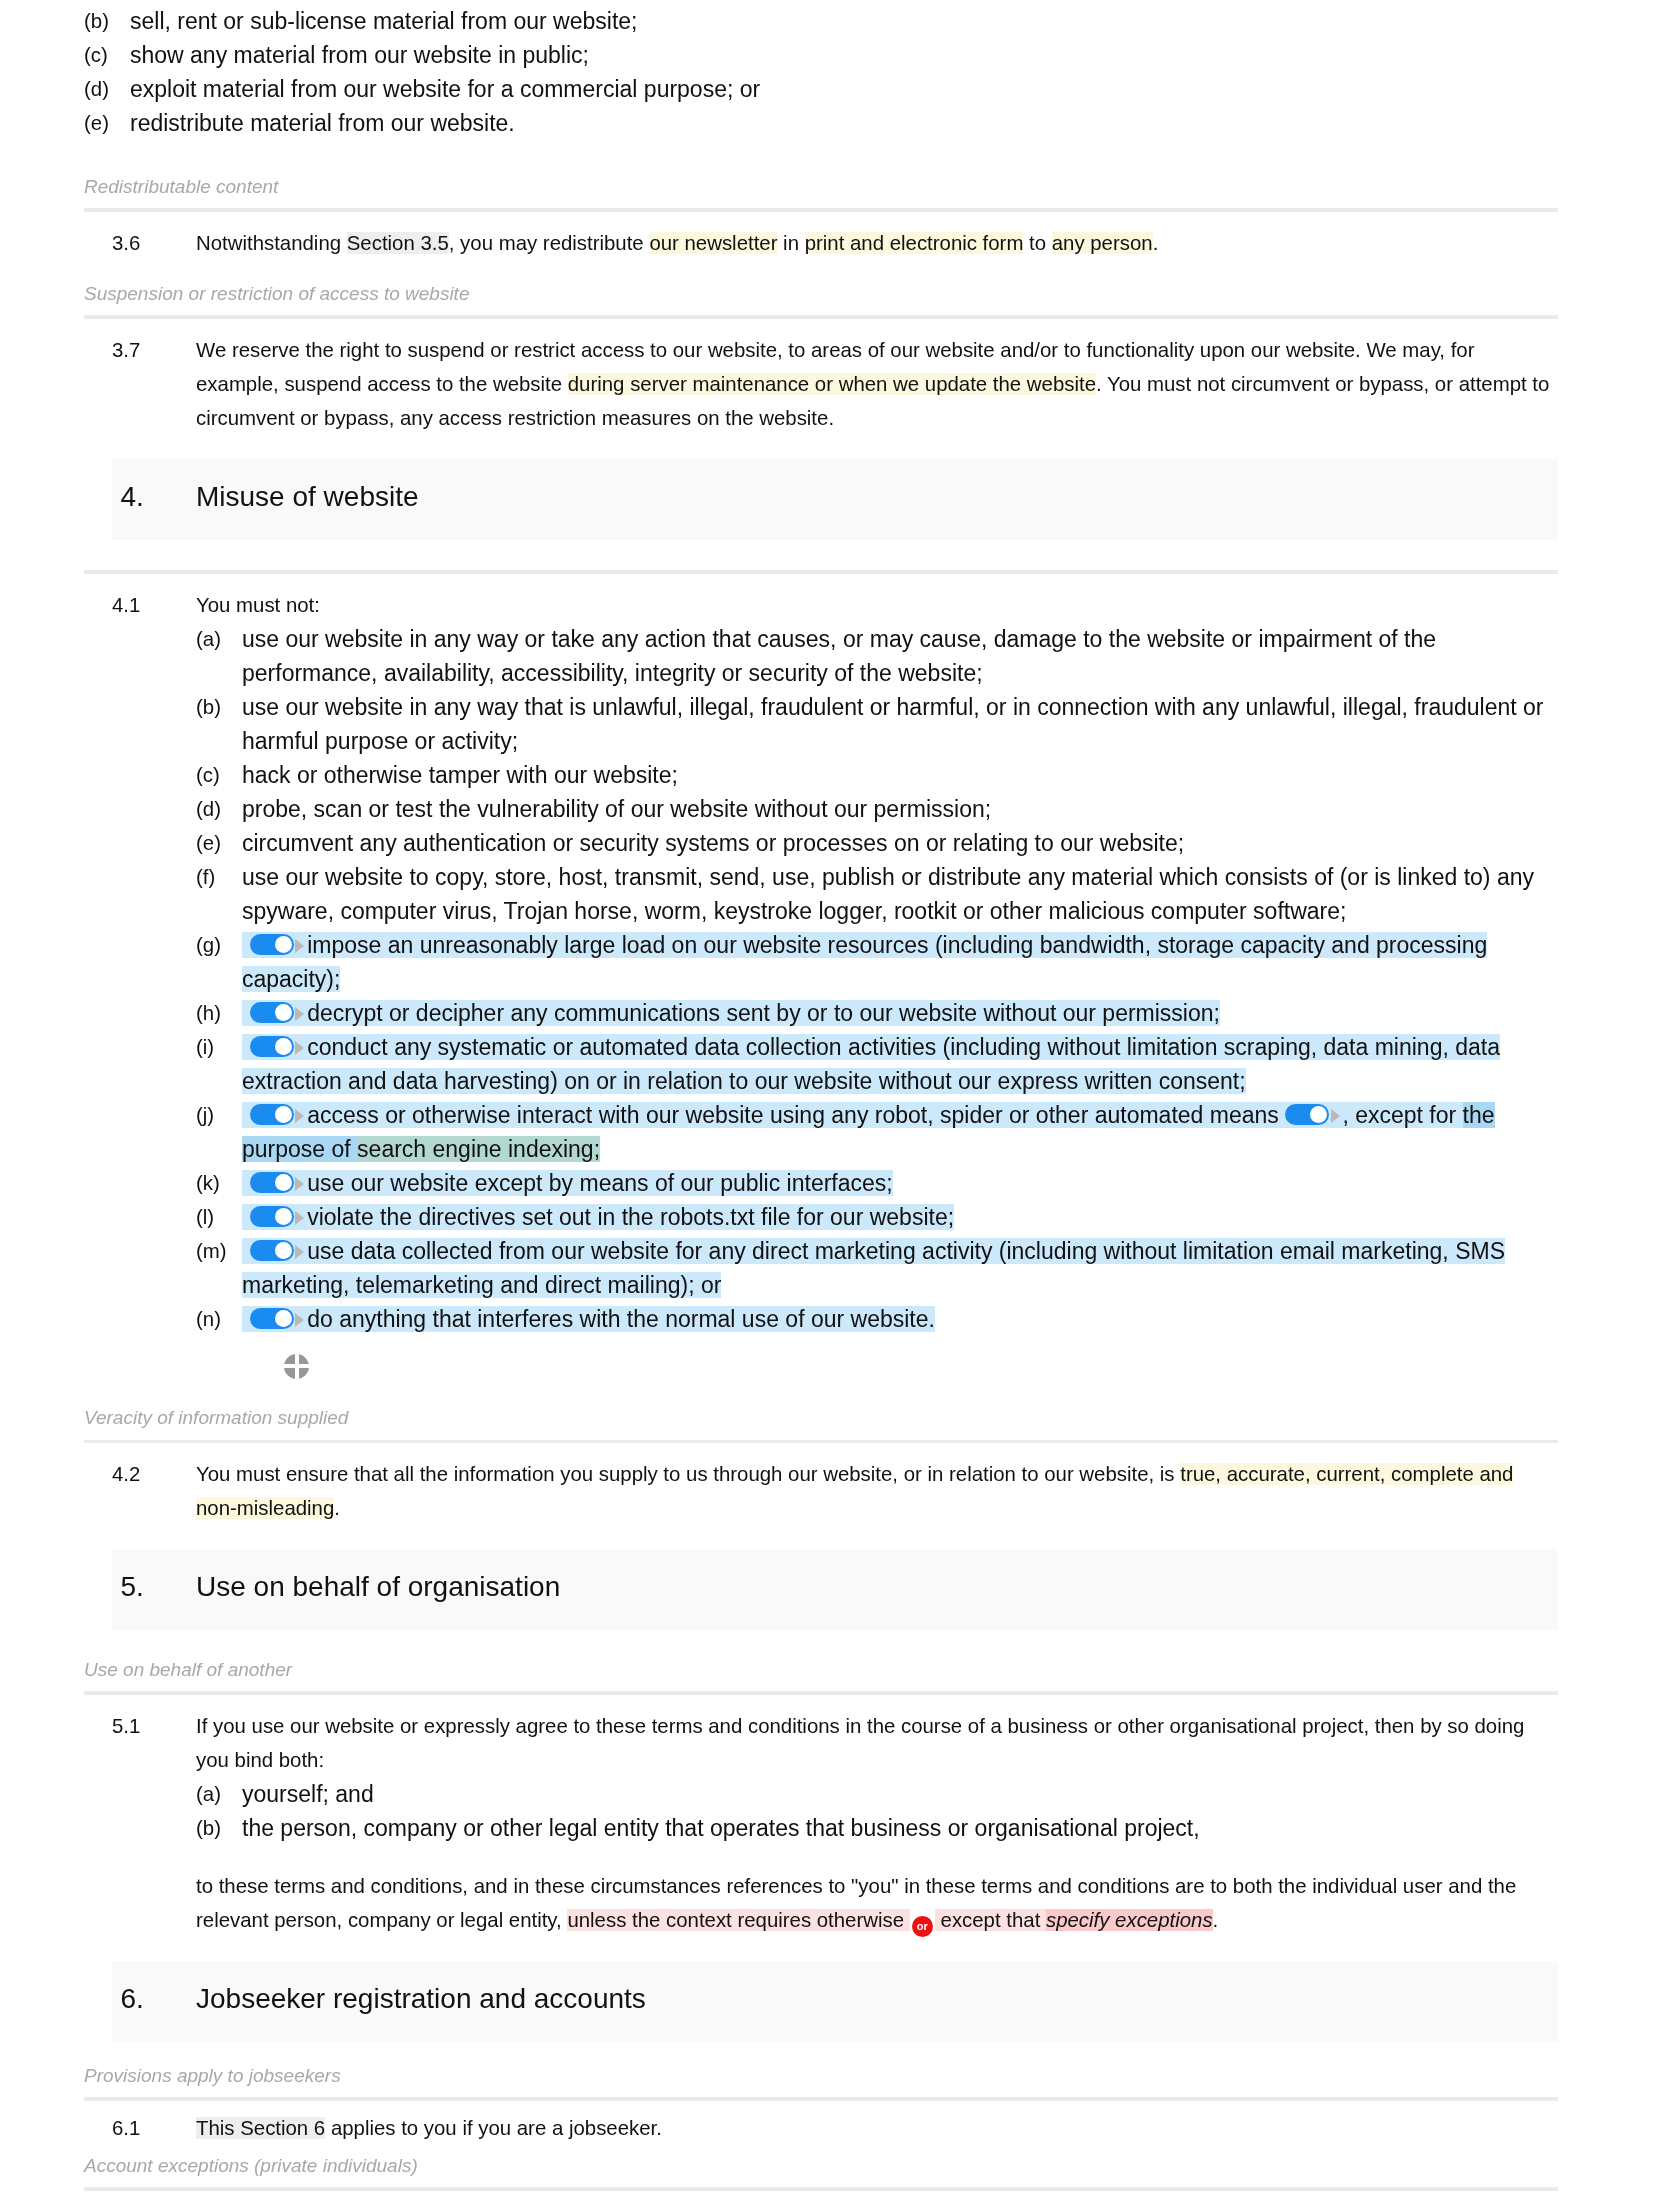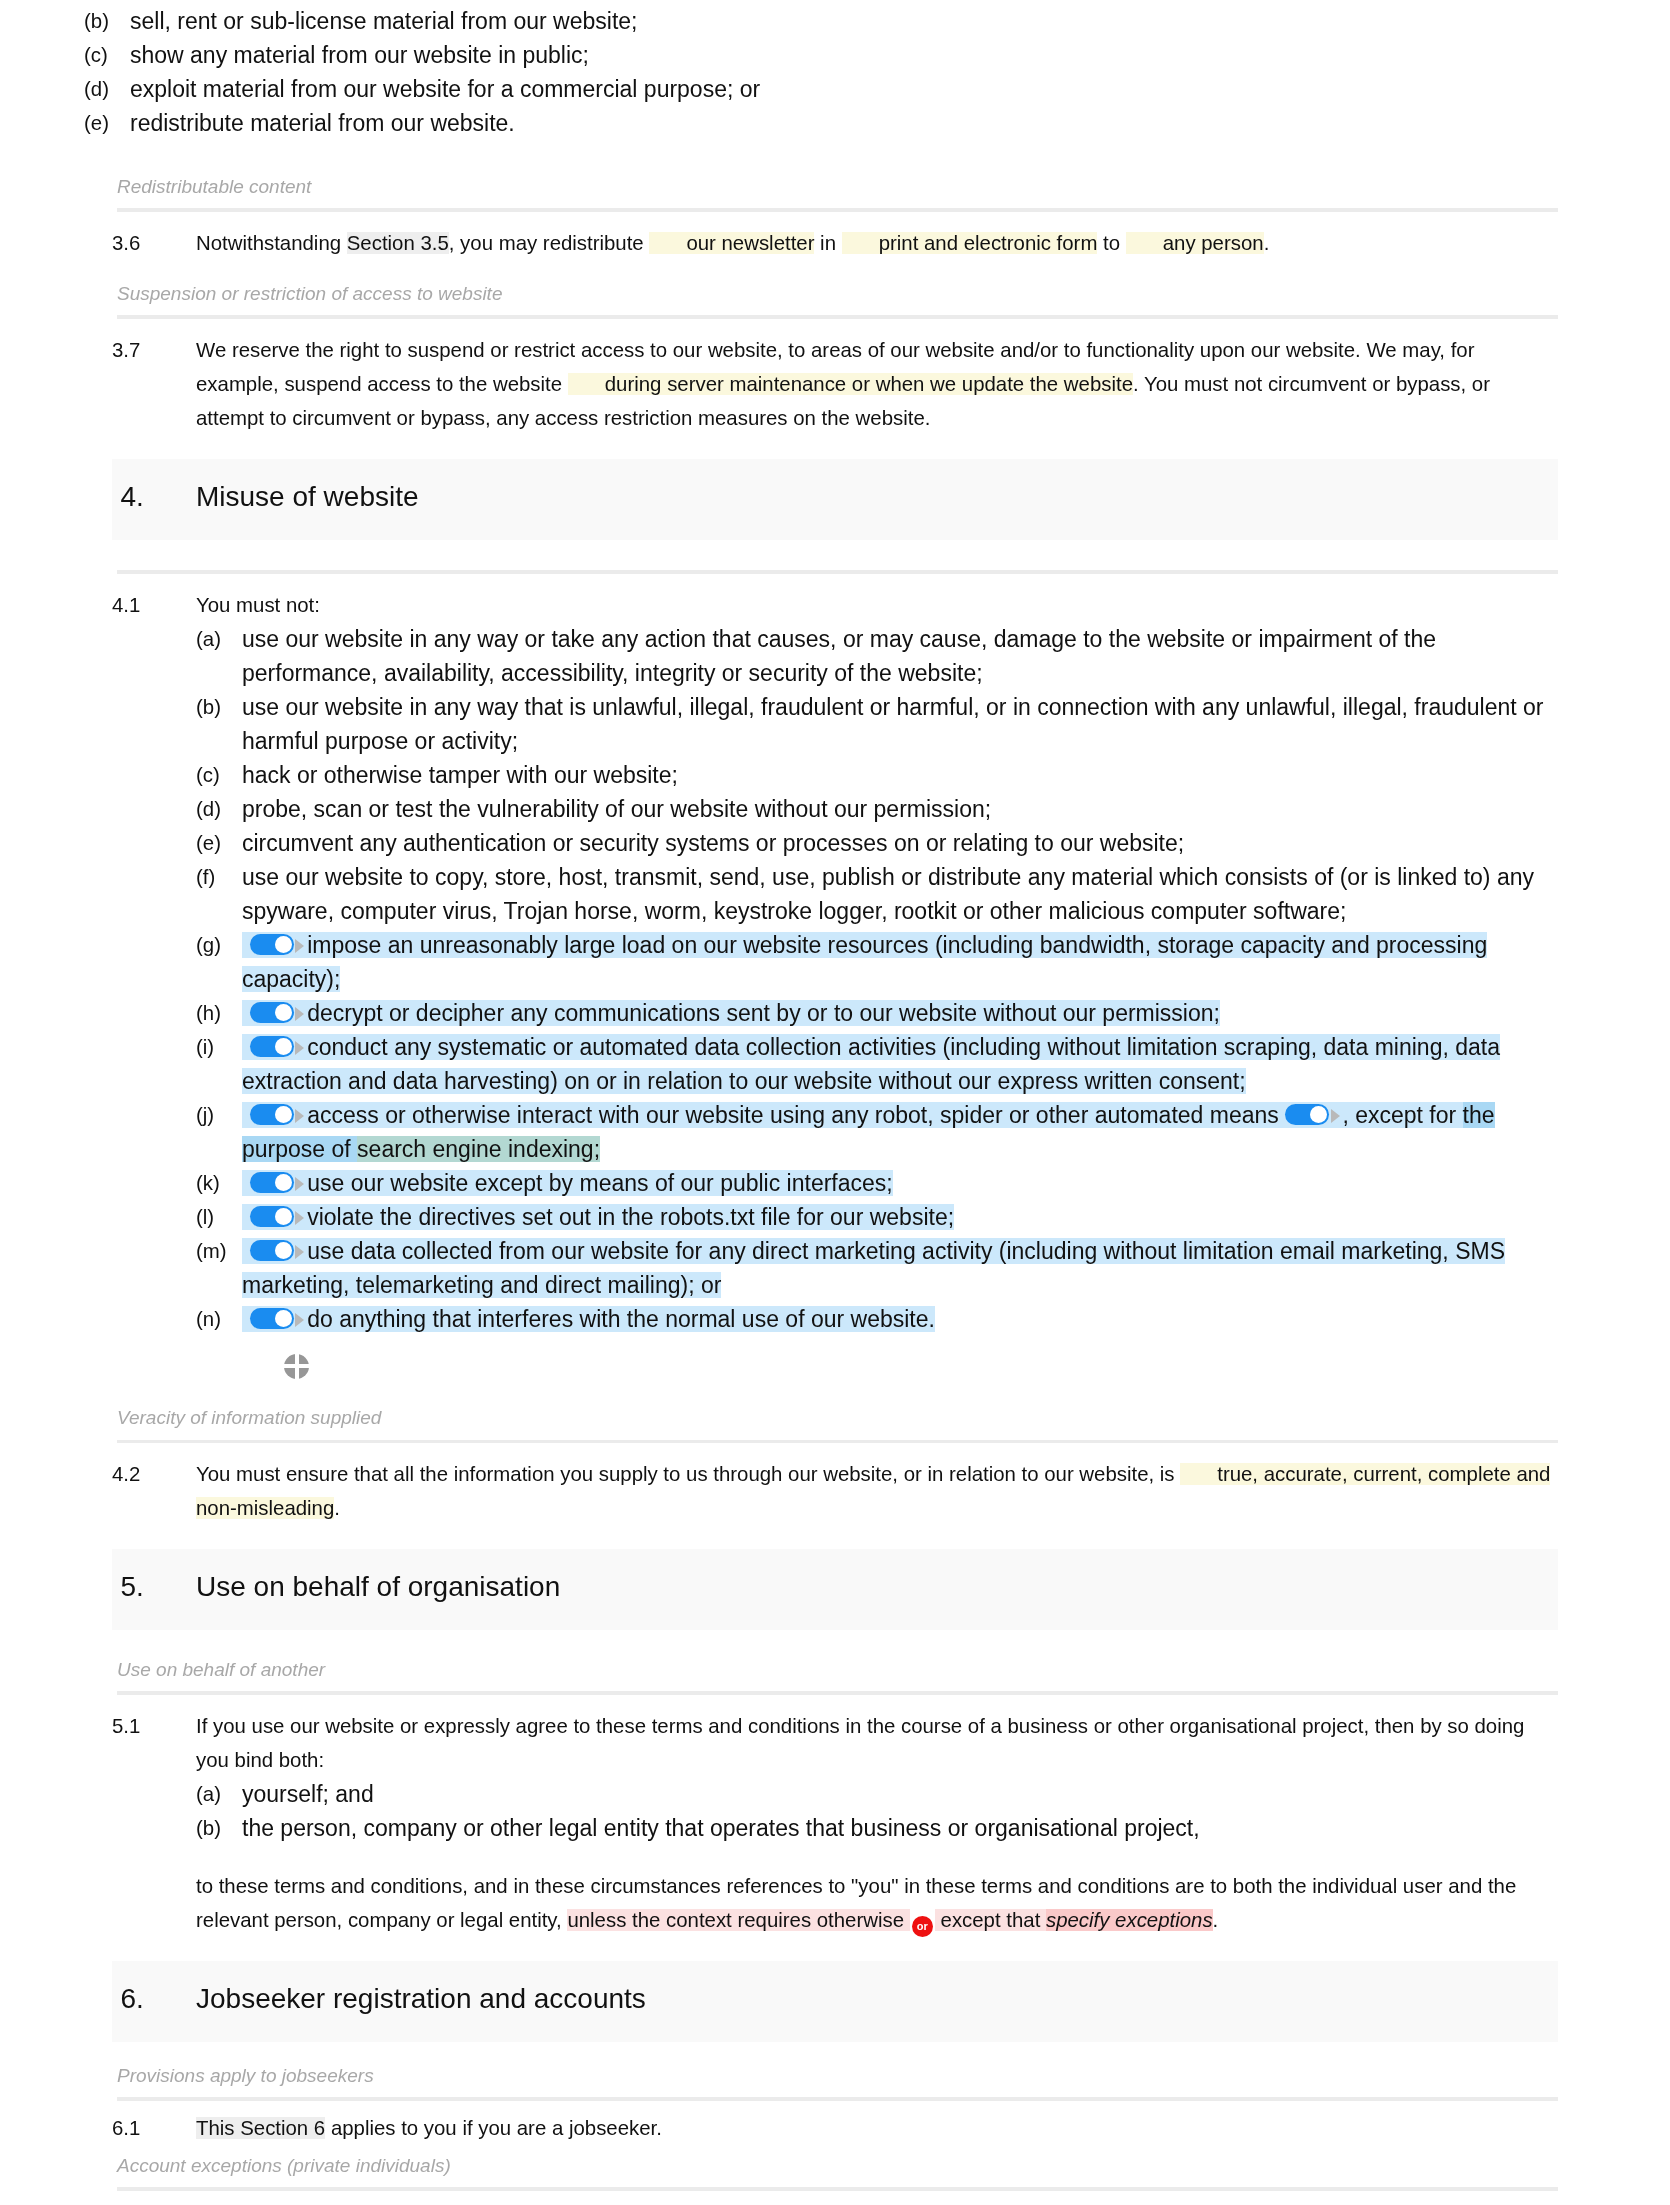--- a/index.html
+++ b/index.html
@@ -55,21 +55,21 @@
     flex:1 1 auto;
     font-size:23px;
     line-height:34px;
   }
   
   .letterlist{ padding-left:0; }
   .letterlist .subitem{ padding-left:0; }
 
   
   .guide{
-    padding-left:117px;
+    padding-left:84px;
     padding-right:112px;
     box-sizing:border-box;
   }
   .guide .gtext{
     font-size:19px;
     line-height:31px;
     font-style:italic;
     color:#a8a8a8;
   }
   .guide .grule{
@@ -94,21 +94,21 @@
     line-height:39px;
     padding-left:8.4px;
     box-sizing:border-box;
   }
   .sectionband .stitle{
     font-size:28px;
     line-height:39px;
   }
 
   
-  .hl-yellow{ background:#fbf8dd;padding-left:37px; }
+  .hl-yellow{ background:#fbf8dd; }
   .hl-gray{ background:#eeeeee; }
   .hl-blue{ background:#cce8fb;padding-left:8px; }
   .hl-blue-mid{ background:#a9d8f4; }
   .hl-teal{ background:#b3d8d2; }
   .hl-pink{ background:#fbe1e1; }
   .hl-pink-strong{ background:#fac9c9; }
   .ital{ font-style:italic; }
 
   
   .toggle{

